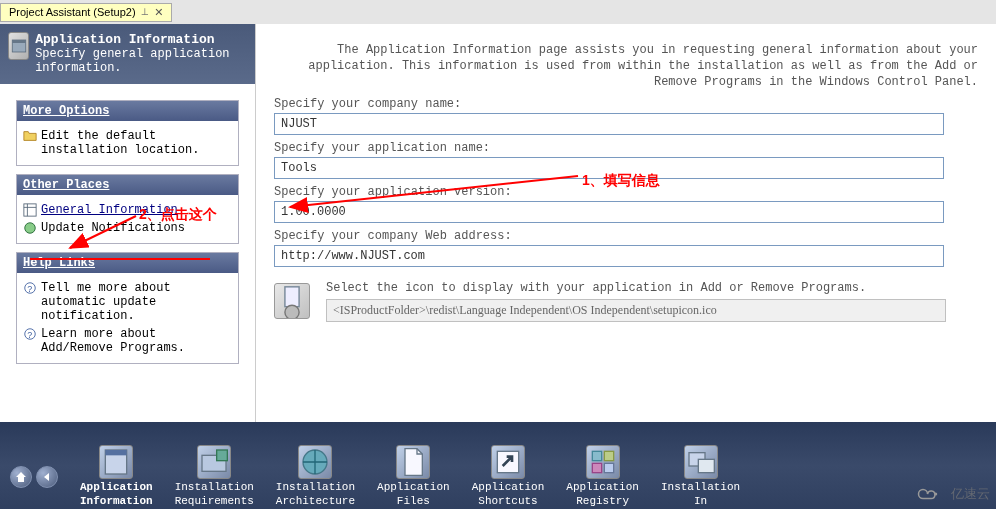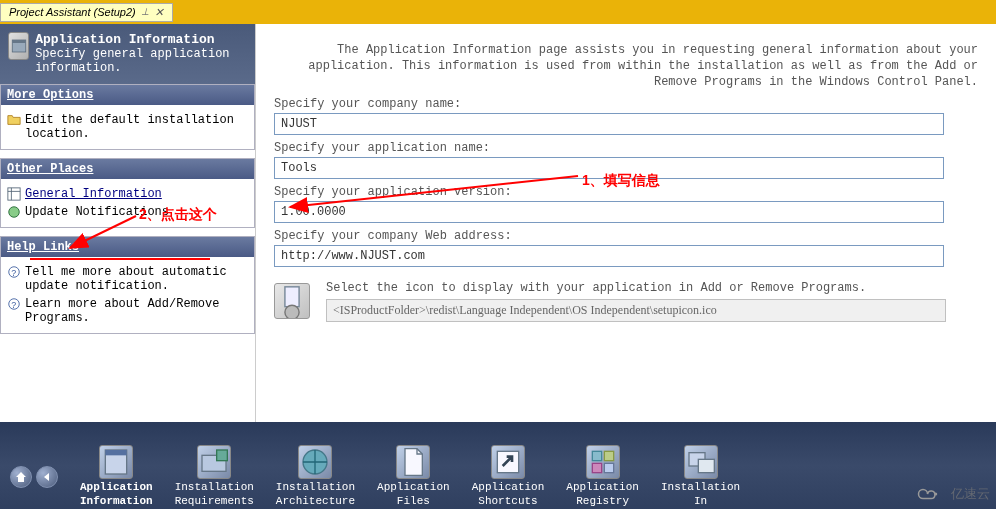--- a/index.html
+++ b/index.html
@@ -1,29 +1,29 @@
 <!DOCTYPE html>
 <html><head>
 <meta charset="utf-8">
 <style>
 * { box-sizing: border-box; margin: 0; padding: 0; }
 body { font-family: "SimSun", "Courier New", monospace; font-size: 12px; background: #fff; width: 996px; height: 509px; overflow: hidden; position: relative; }
-.tab-bar { background: #eab308; height: 24px; display: flex; align-items: center; font-style: italic; }
+.tab-bar { background: #e5e5e5; height: 24px; display: flex; align-items: center; }
 .tab { background: #ffffc0; border: 1px solid #aaa; padding: 2px 8px; font-family: Verdana, sans-serif; font-size: 11px; display: flex; align-items: center; gap: 6px; }
 .tab-pin { color: #777; font-size: 10px; }
 .tab-close { color: #555; cursor: pointer; }
 .main-area { display: flex; height: 398px; }
 .left-col { width: 256px; background: #fff; display: flex; flex-direction: column; border-right: 1px solid #ccc; }
 .header-banner { background: linear-gradient(to bottom, #4a5a7a, #5a6a8a); color: #fff; padding: 8px; display: flex; gap: 6px; min-height: 58px; }
 .banner-icon { width: 28px; height: 28px; background: linear-gradient(135deg,#e0e0e0,#b0b0b0); border: 1px solid #888; border-radius: 3px; display: flex; align-items: center; justify-content: center; }
 .banner-icon svg { width: 18px; height: 18px; }
 .banner-text { font-family: "Courier New", monospace; }
 .banner-title { font-weight: bold; font-size: 13px; }
 .banner-sub { font-size: 12px; line-height: 1.2; }
-.panels { padding: 0; overflow-y: auto; flex: 1; }
+.panels { padding: 16px; overflow-y: auto; flex: 1; }
 .panel { border: 1px solid #b0b0c0; margin-bottom: 8px; background: #fff; }
 .panel-header { background: linear-gradient(to bottom, #6a7aa0, #4a5a85); color: #fff; padding: 3px 6px; font-family: "Courier New", monospace; font-weight: bold; text-decoration: underline; font-size: 12px; }
 .panel-body { padding: 6px 4px; }
 .panel-item { display: flex; gap: 4px; padding: 2px 2px; font-family: "Courier New", monospace; font-size: 12px; align-items: flex-start; cursor: pointer; }
 .pi-icon { width: 14px; height: 14px; flex-shrink: 0; display: flex; align-items: center; justify-content: center; }
 .panel-item.linked { text-decoration: underline; color: #000080; }
 .right-col { flex: 1; padding: 18px 18px 8px 18px; font-family: "Courier New", monospace; font-size: 12px; color: #555; overflow-y: auto; }
 .intro { line-height: 1.35; margin-bottom: 6px; text-align: right; }
 .field-label { margin-top: 6px; margin-bottom: 2px; }
 .field-input { width: 670px; padding: 3px 6px; border: 1px solid #7a9ac0; font-family: "Courier New", monospace; font-size: 12px; color: #333; }

